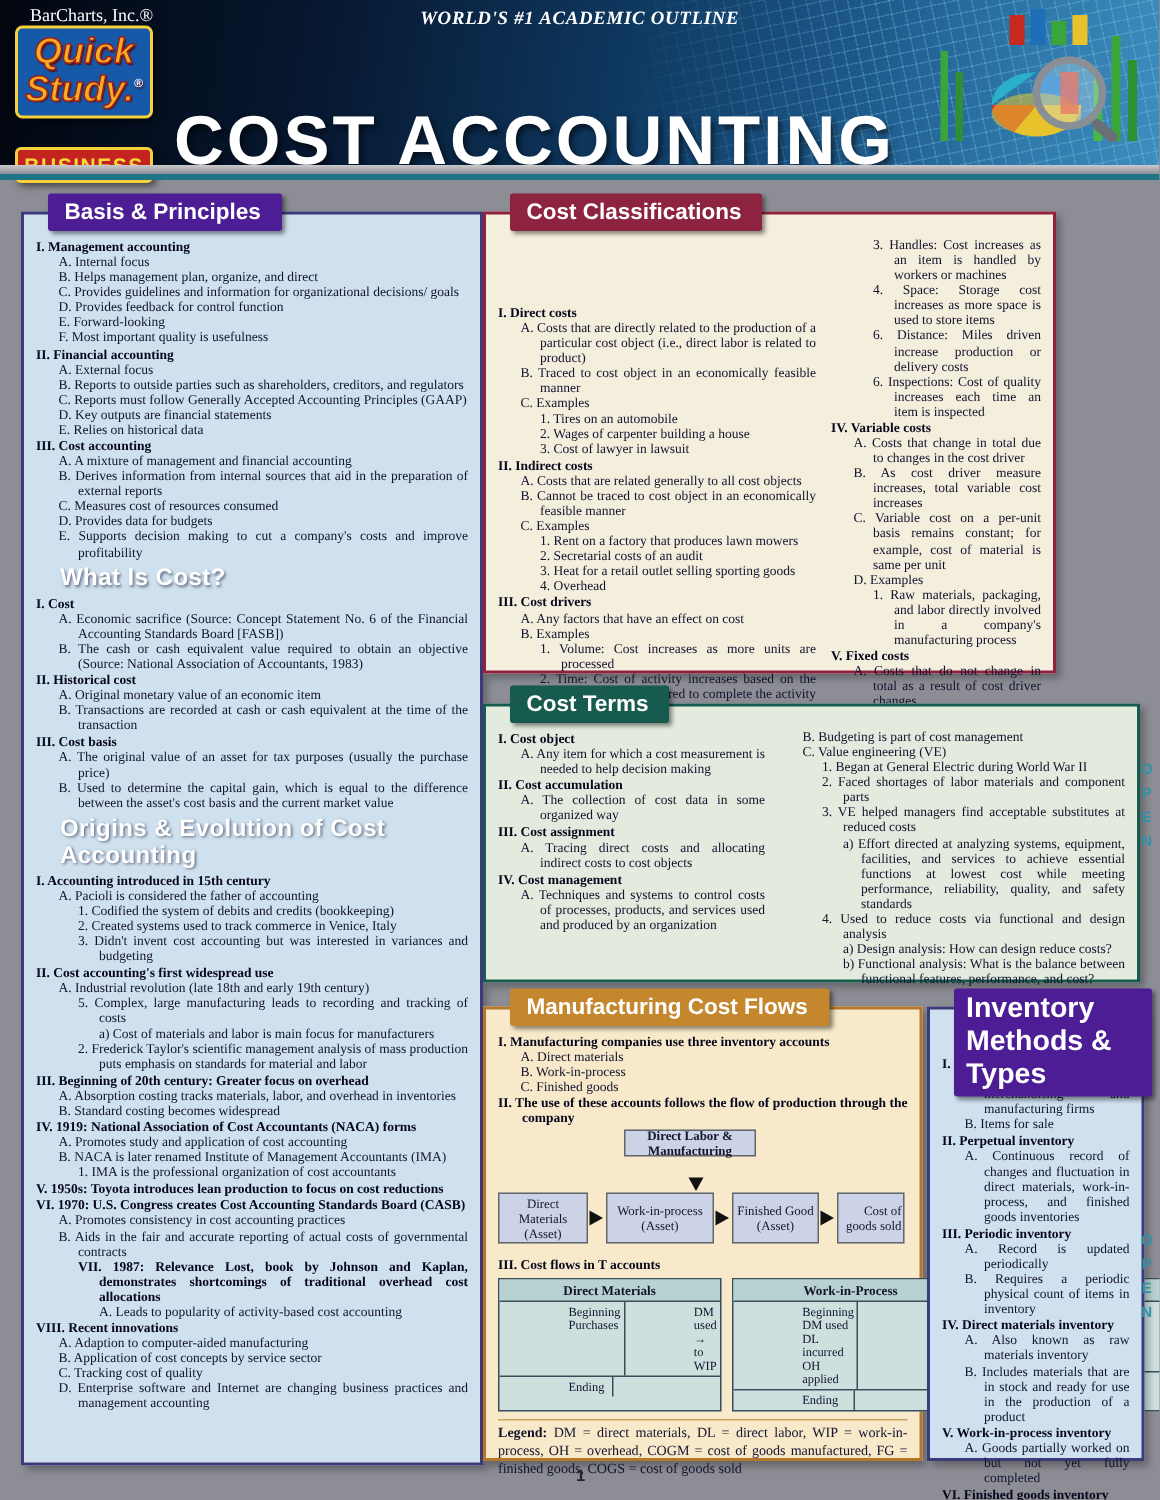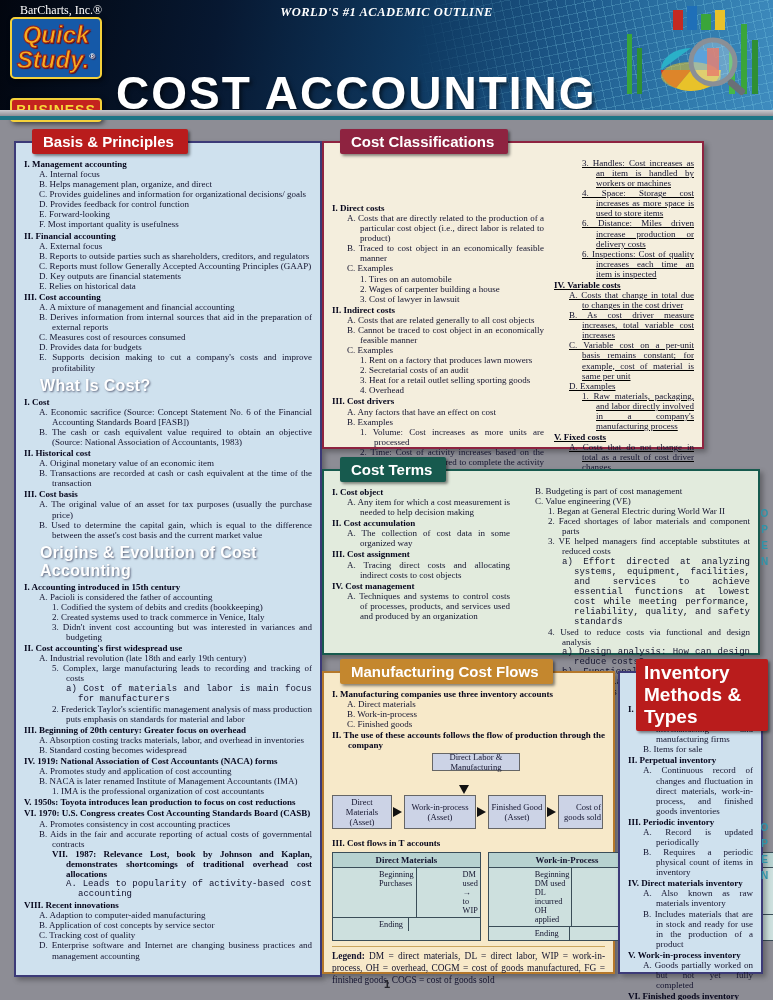--- a/index.html
+++ b/index.html
@@ -35,56 +35,56 @@
   .chart-collage{position:absolute;right:4px;top:4px;}
   .strip1{position:absolute;left:0;top:110px;width:773px;height:6px;background:linear-gradient(#cacace,#8e8e96);}
   .strip2{position:absolute;left:0;top:116px;width:773px;height:4px;background:#1d7586;}
 
   
   .panel{position:absolute;border:2px solid;box-shadow:3px 3px 5px rgba(0,0,0,.3);}
   .tab{position:absolute;top:-14px;left:16px;color:#fff;
     font:bold 15px "Liberation Sans",sans-serif;padding:4px 14px 4px 11px;
     border-radius:2px;box-shadow:2px 2px 3px rgba(0,0,0,.45);white-space:nowrap;}
   .panel.blue{background:#cfe1ee;border-color:#3c3a78;}
-  .panel.blue .tab{background:#b91c1c;}
+  .panel.blue .tab{background:#4c1d95;}
   .panel.red{background:#f4eedd;border-color:#8e2340;}
   .panel.red .tab{background:#8e2340;}
   .panel.green{background:#e2ebdd;border-color:#175a4e;}
   .panel.green .tab{background:#175a4e;}
   .panel.gold{background:#f7e9c9;border-color:#b5782a;}
   .panel.gold .tab{background:#c4872e;}
   .content{padding:15px 8px 4px;}
   #basis{left:14px;top:141px;width:304px;height:832px;}
   #costclass{left:322px;top:141px;width:378px;height:304px;}
   #costterms{left:322px;top:469px;width:434px;height:182px;}
   #mfg{left:322px;top:671px;width:289px;height:299px;}
   #inventory{left:618px;top:671px;width:141px;height:299px;}
   #inventory .tab{white-space:normal;width:116px;line-height:1.15;font-size:19px;padding:3px 8px;}
   .cols{display:flex;gap:10px;}
   #costclass .c1{width:212px;margin-top:44px;}
-  #costclass .c2{flex:1;text-decoration:underline;}
+  #costclass .c2{flex:1;}
   #costterms .c1{width:178px;}
   #costterms .c2{flex:1;}
 
   
   .li{font-size:9px;line-height:1.12;text-align:justify;color:#13132e;margin:0;}
   .li.b{font-weight:bold;color:#06061c;}
   .lv1{padding-left:16px;text-indent:-16px;margin-top:1px;}
   .lv2{padding-left:28px;text-indent:-13px;}
   .lv3{padding-left:42px;text-indent:-14px;}
-  .lv4{padding-left:54px;text-indent:-12px;font-family:Liberation Mono, monospace;}
+  .lv4{padding-left:54px;text-indent:-12px;}
   .subhead{font:bold 16px "Liberation Sans",sans-serif;color:#fff;
     text-shadow:1px 1px 2px rgba(10,10,40,.55);margin:4px 16px 2px;letter-spacing:.3px;}
 
   
   .flow{position:relative;height:84px;margin:3px 0 1px;}
   .fbox{position:absolute;background:#ccd3e6;border:1px solid #666;
     font:8.6px "Liberation Serif",serif;text-align:center;color:#14142e;
     display:flex;flex-direction:column;justify-content:center;padding:1px;box-sizing:border-box;}
-  .fb-top{left:100px;top:0;width:88px;height:18px;}
+  .fb-top{left:84px;top:0;width:88px;height:18px;font-weight:bold;}
   .fb1{left:0;top:42px;width:60px;height:34px;}
   .fb2{left:72px;top:42px;width:72px;height:34px;}
   .fb3{left:156px;top:42px;width:58px;height:34px;}
   .fb4{left:226px;top:42px;width:45px;height:34px;text-align:right;}
   .arr-down{position:absolute;left:127px;top:32px;width:0;height:0;
     border-left:5px solid transparent;border-right:5px solid transparent;border-top:9px solid #111;}
   .arr-right{position:absolute;top:54px;width:0;height:0;
     border-top:5px solid transparent;border-bottom:5px solid transparent;border-left:9px solid #111;}
   .ar1{left:61px;} .ar2{left:145px;} .ar3{left:215px;}
 

